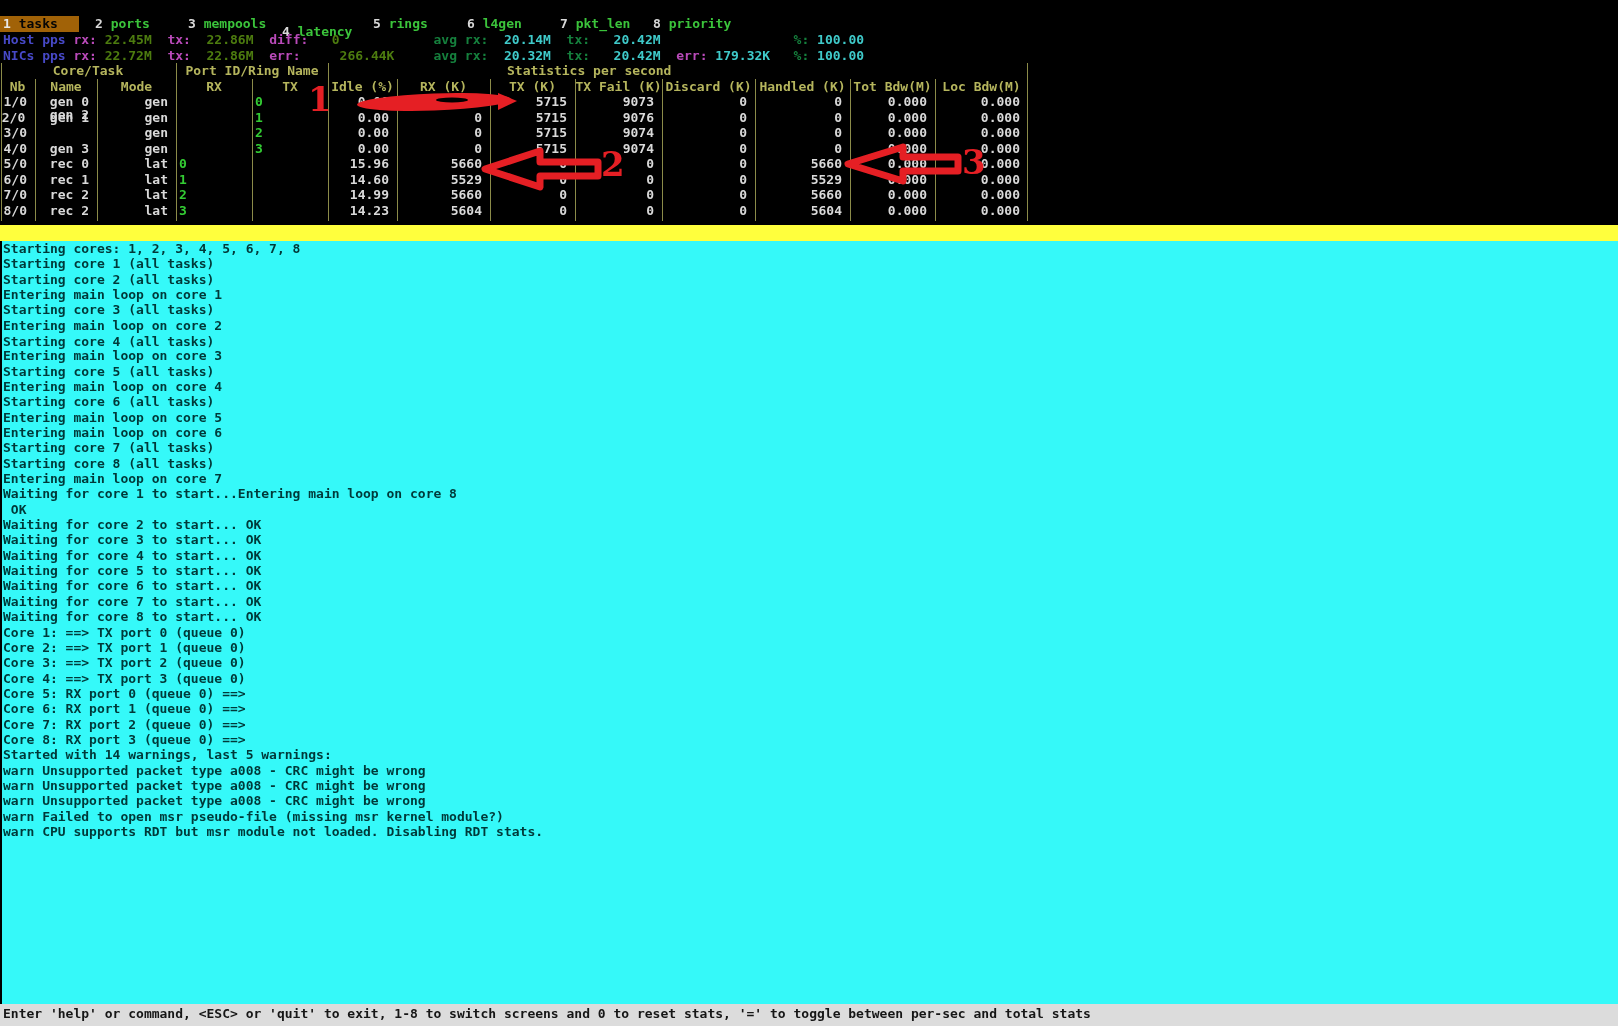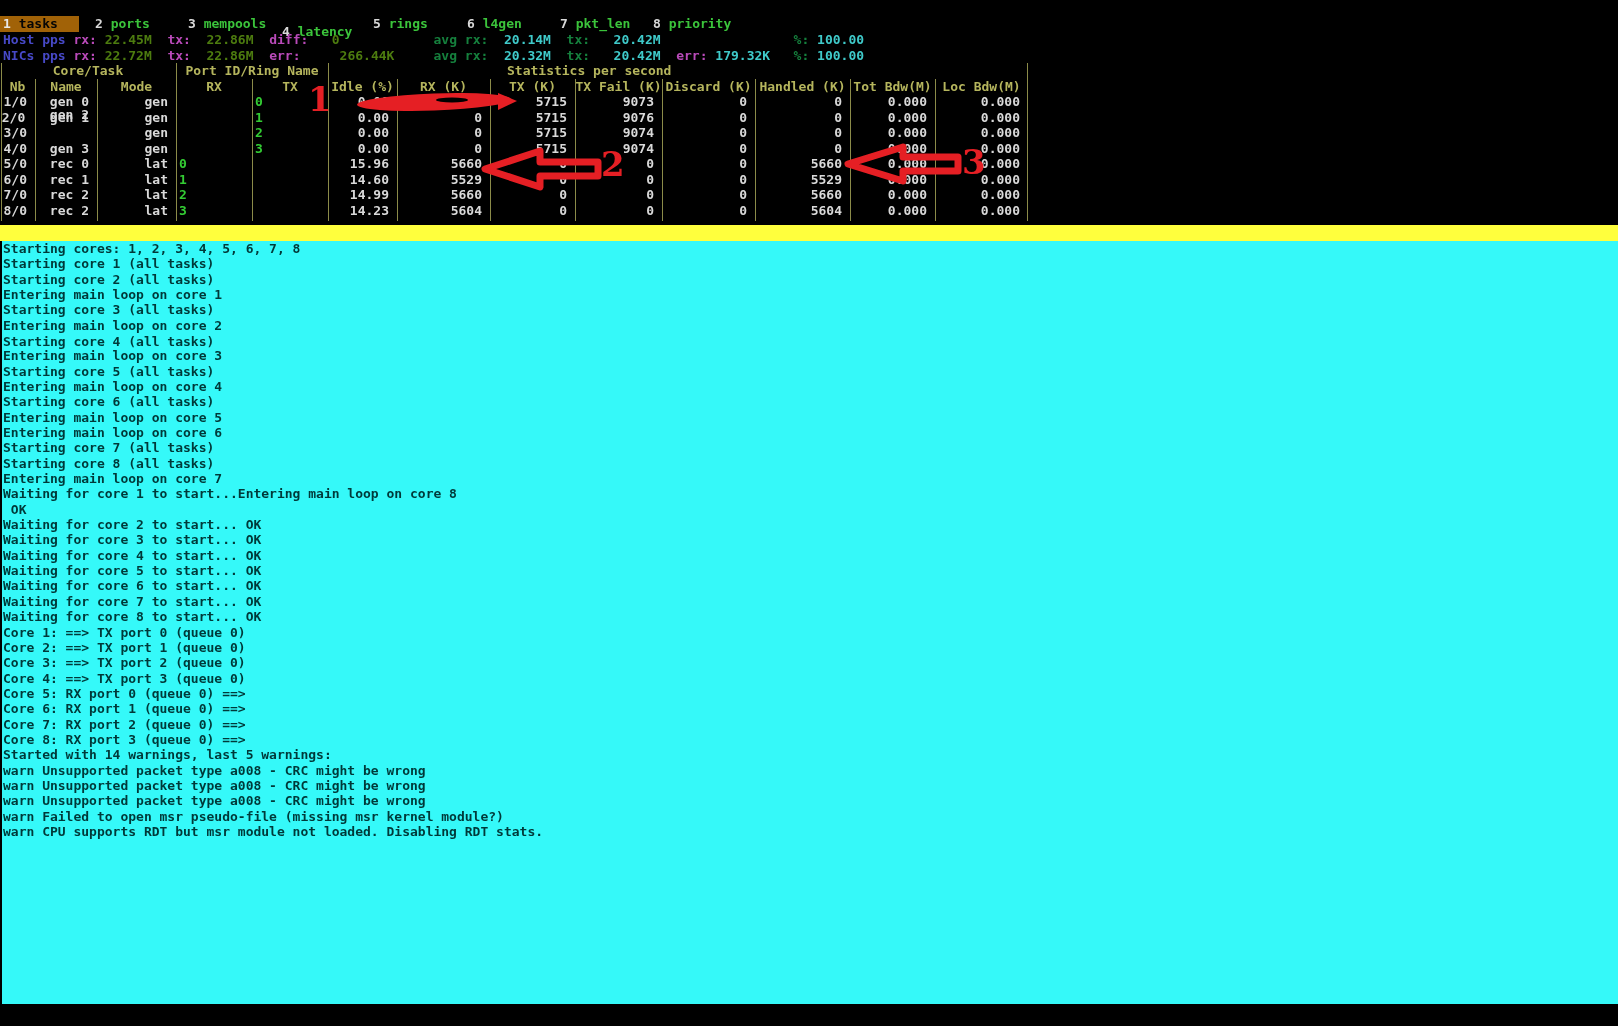--- a/index.html
+++ b/index.html
@@ -246,20 +246,21 @@
       <pre class="abs logline line" style="top: 716.54px;">Core 7: RX port 2 (queue 0) ==&gt;</pre>
       <pre class="abs logline line" style="top: 731.88px;">Core 8: RX port 3 (queue 0) ==&gt;</pre>
       <pre class="abs logline line" style="top: 747.22px;">Started with 14 warnings, last 5 warnings:</pre>
       <pre class="abs logline line" style="top: 762.56px;">warn Unsupported packet type a008 - CRC might be wrong</pre>
       <pre class="abs logline line" style="top: 777.9px;">warn Unsupported packet type a008 - CRC might be wrong</pre>
       <pre class="abs logline line" style="top: 793.24px;">warn Unsupported packet type a008 - CRC might be wrong</pre>
       <pre class="abs logline line" style="top: 808.58px;">warn Failed to open msr pseudo-file (missing msr kernel module?)</pre>
       <pre class="abs logline line" style="top: 823.92px;">warn CPU supports RDT but msr module not loaded. Disabling RDT stats.</pre>
     </div>
 
+  <div class="abs statusbar">Enter 'help' or command, &lt;ESC&gt; or 'quit' to exit, 1-8 to switch screens and 0 to reset stats, '=' to toggle between per-sec and total stats</div>
 
   <svg class="abs annsvg" viewBox="0 0 1618 1026" xmlns="http://www.w3.org/2000/svg">
     <g>
       <ellipse cx="434" cy="102" rx="77" ry="8.5" fill="#e51f24" transform="rotate(-2 434 102)"></ellipse>
       <polygon points="498,93 517,101 498,110" fill="#e51f24"></polygon>
       <ellipse cx="452" cy="100" rx="16" ry="2.4" fill="#000"></ellipse>
     </g>
     <path d="M598,162 L540,162 L540,151 L485,169 L540,187 L540,176 L598,176 Z" fill="none" stroke="#e51f24" stroke-width="7" stroke-linejoin="round"></path>
     <path d="M958,157 L903,157 L903,147 L848,164 L903,181 L903,171 L958,171 Z" fill="none" stroke="#e51f24" stroke-width="7" stroke-linejoin="round"></path>
   </svg>

